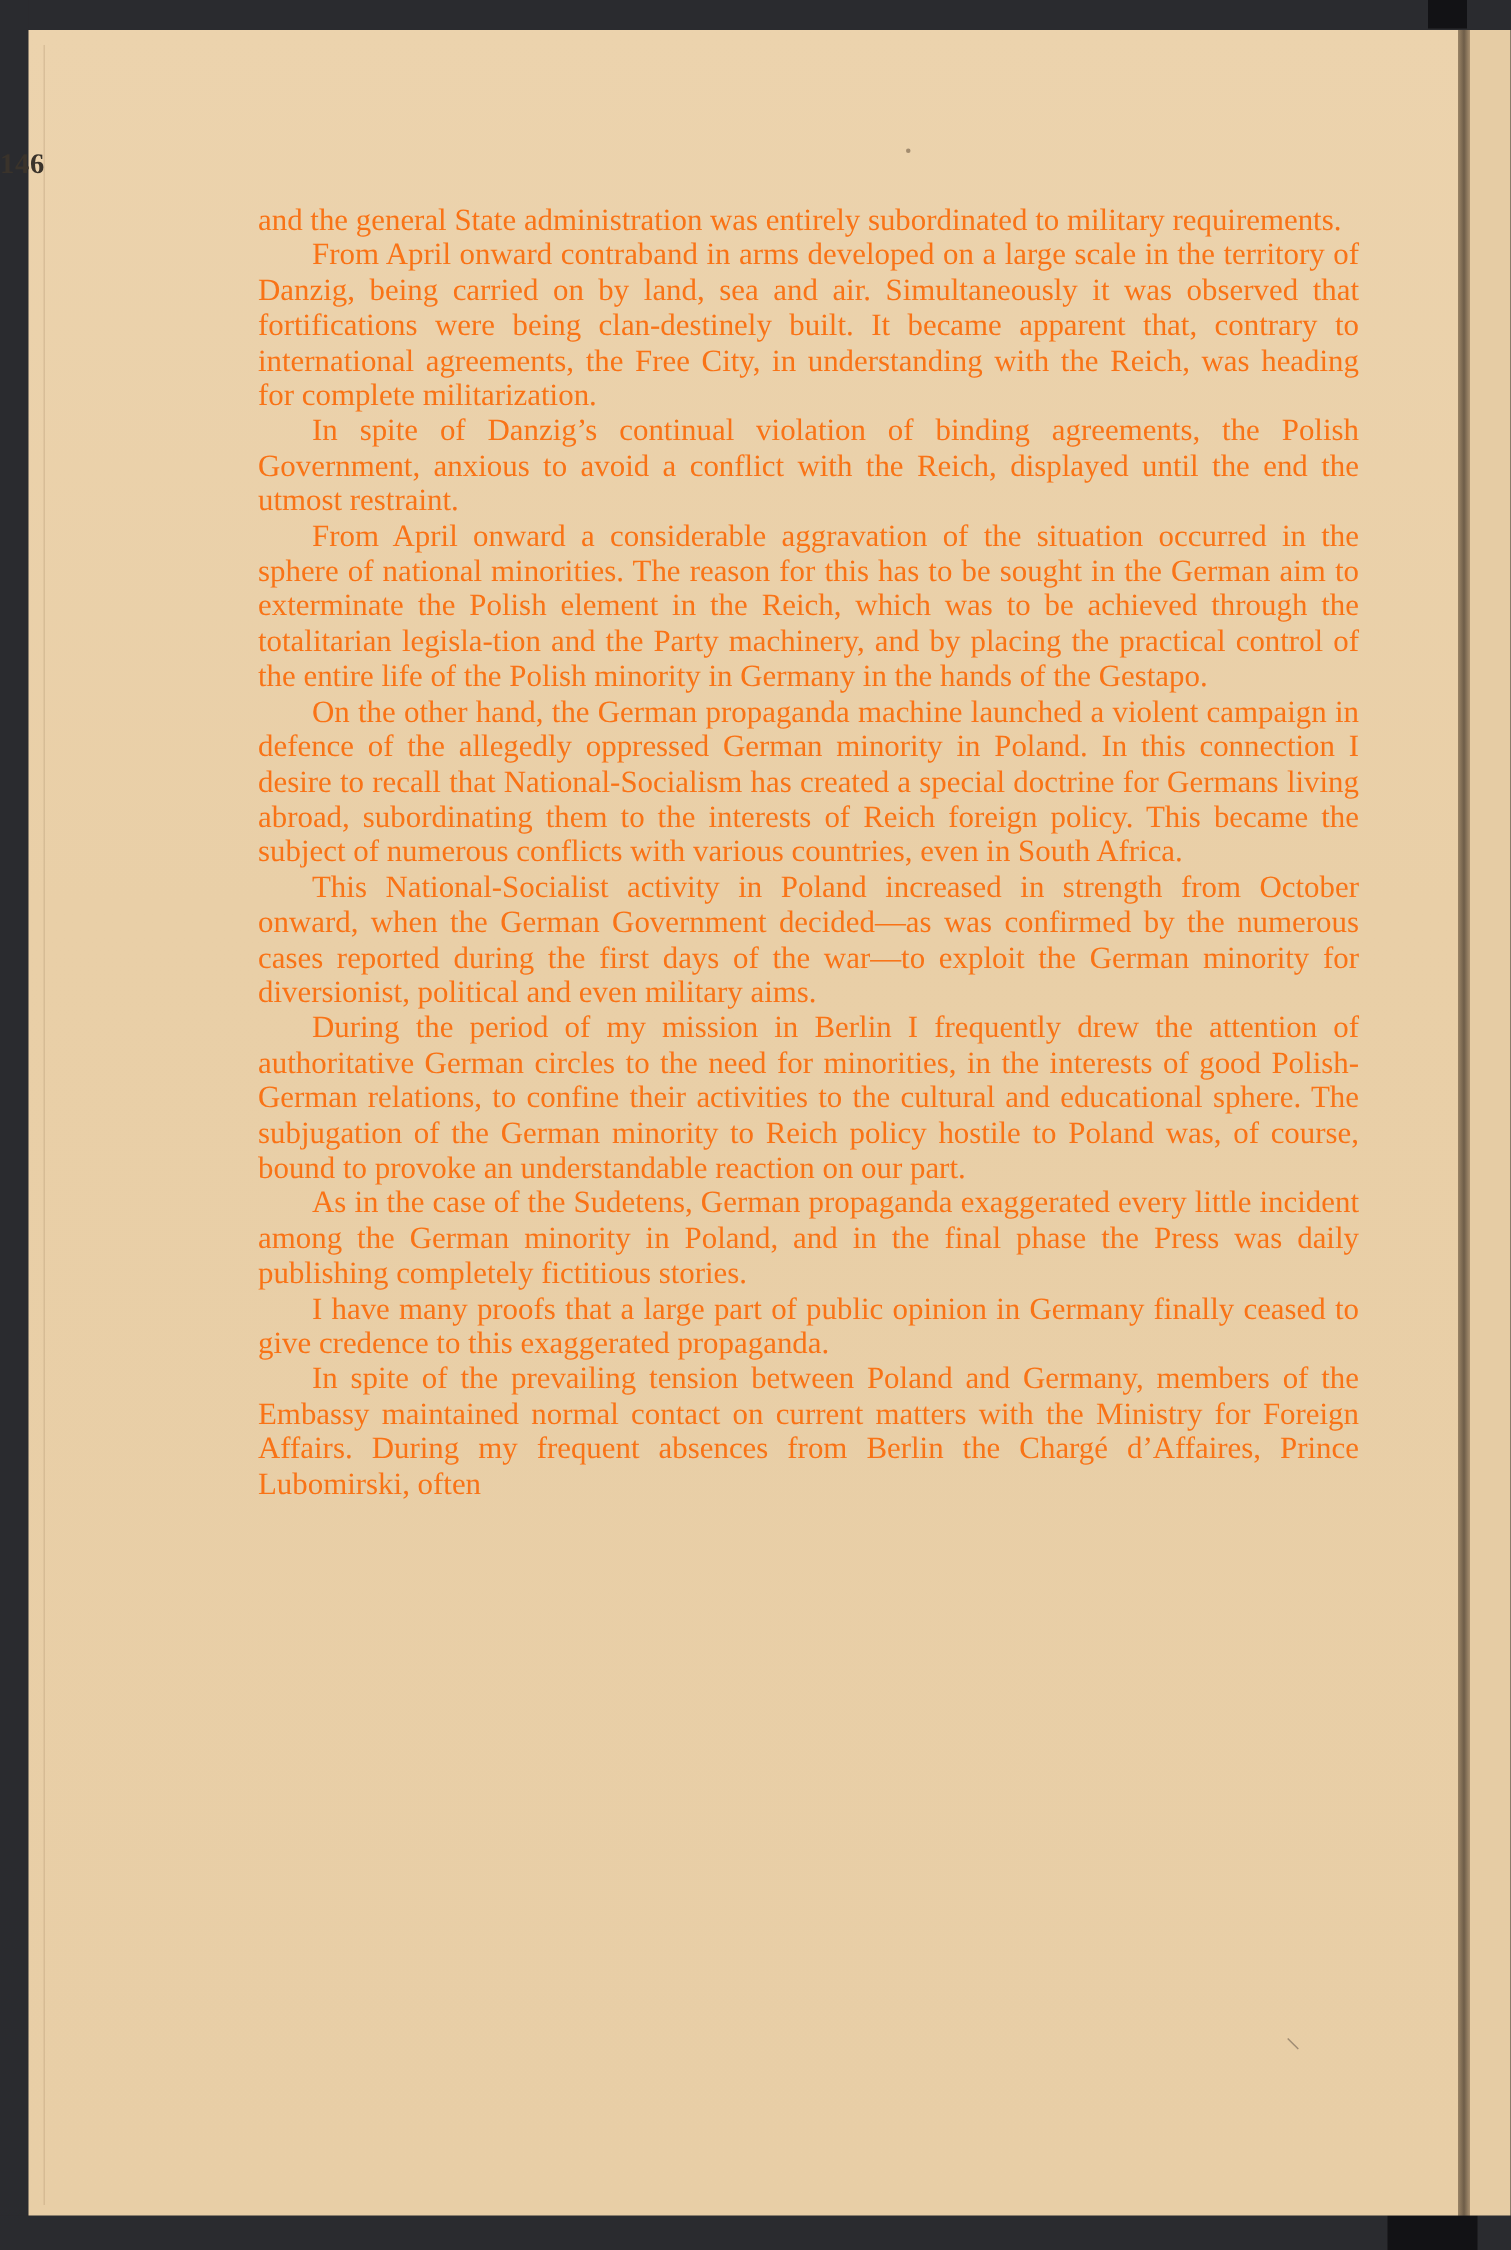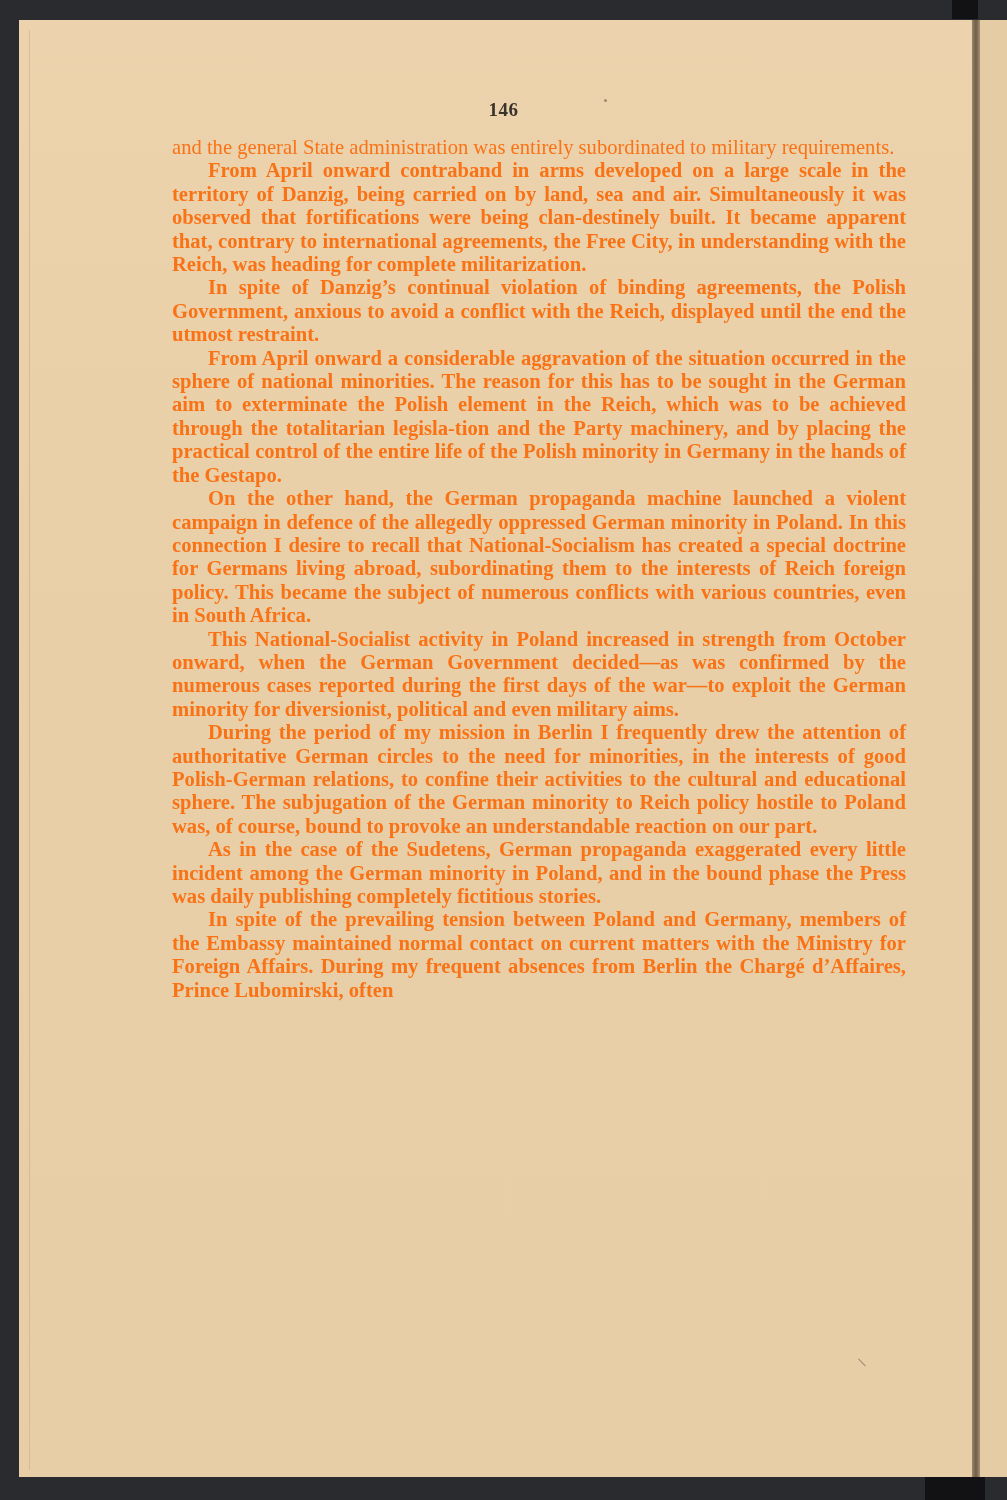--- a/index.html
+++ b/index.html
@@ -20,29 +20,29 @@
     .page-inner-rule { position: absolute; left: 10px; top: 10px; width: 1px; height: 1440px; background: rgba(160,130,95,0.25); }
     .spine-shadow {
       position: absolute; left: 972px; top: 20px; width: 8px; height: 1457px;
       background: linear-gradient(90deg, #9a8466 0%, #6e5d48 50%, #a89070 100%);
     }
     .next-page {
       position: absolute; left: 980px; top: 20px; width: 27px; height: 1457px;
       background: #e6cca4;
     }
     .page-number {
-      position: absolute; left: 0; width: 1007px; top: 99px; text-align: center;
+      position: absolute; left: 0; width: 1007px; top: 99px; 
       font-size: 19px; font-weight: bold; color: #3a332b; letter-spacing: 0.5px;
     }
     .text-block {
       position: absolute; left: 172px; top: 136px; width: 734px;
       color: #f97316; font-size: 20.6px; line-height: 23.4px;
     }
     .text-block p { margin: 0; text-align: justify; text-align-last: left; hyphens: manual; }
-    .text-block p.indent { text-indent: 36px; font-weight: bold; }
+    .text-block p.indent { text-indent: 36px; }
     .smudge { position: absolute; width: 3px; height: 3px; border-radius: 50%; background: rgba(90,70,50,0.5); }
     .stray-mark { position: absolute; left: 857px; top: 1362px; width: 10px; height: 1px; background: rgba(110,95,80,0.6); transform: rotate(45deg); }
   </style>
 </head>
 <body>
 
 <div class="scan-border-top"></div>
 <div class="scan-border-left"></div>
 <div class="scan-border-bottom"></div>
 <div class="scan-dark-block-top"></div>
@@ -60,15 +60,16 @@
 <div class="page-number">146</div>
 
 <div class="text-block">
   <p>and the general State administration was entirely subordinated to military requirements.</p>
   <p class="indent">From April onward contraband in arms developed on a large scale in the territory of Danzig, being carried on by land, sea and air. Simultaneously it was observed that fortifications were being clan-destinely built.  It became apparent that, contrary to international agreements, the Free City, in understanding with the Reich, was heading for complete militarization.</p>
   <p class="indent">In spite of Danzig’s continual violation of binding agreements, the Polish Government, anxious to avoid a conflict with the Reich, displayed until the end the utmost restraint.</p>
   <p class="indent">From April onward a considerable aggravation of the situation occurred in the sphere of national minorities.  The reason for this has to be sought in the German aim to exterminate the Polish element in the Reich, which was to be achieved through the totalitarian legisla-tion and the Party machinery, and by placing the practical control of the entire life of the Polish minority in Germany in the hands of the Gestapo.</p>
   <p class="indent">On the other hand, the German propaganda machine launched a violent campaign in defence of the allegedly oppressed German minority in Poland.  In this connection I desire to recall that National-Socialism has created a special doctrine for Germans living abroad, subordinating them to the interests of Reich foreign policy.  This became the subject of numerous conflicts with various countries, even in South Africa.</p>
   <p class="indent">This National-Socialist activity in Poland increased in strength from October onward, when the German Government decided—as was confirmed by the numerous cases reported during the first days of the war—to exploit the German minority for diversionist, political and even military aims.</p>
   <p class="indent">During the period of my mission in Berlin I frequently drew the attention of authoritative German circles to the need for minorities, in the interests of good Polish-German relations, to confine their activities to the cultural and educational sphere.  The subjugation of the German minority to Reich policy hostile to Poland was, of course, bound to provoke an understandable reaction on our part.</p>
-  <p class="indent">As in the case of the Sudetens, German propaganda exaggerated every little incident among the German minority in Poland, and in the bound phase the Press was daily publishing completely fictitious stories.</p>
+  <p class="indent">As in the case of the Sudetens, German propaganda exaggerated every little incident among the German minority in Poland, and in the final phase the Press was daily publishing completely fictitious stories.</p>
+  <p class="indent">I have many proofs that a large part of public opinion in Germany finally ceased to give credence to this exaggerated propaganda.</p>
   <p class="indent">In spite of the prevailing tension between Poland and Germany, members of the Embassy maintained normal contact on current matters with the Ministry for Foreign Affairs.  During my frequent absences from Berlin the Chargé d’Affaires, Prince Lubomirski, often</p>
 </div>
 
 </body></html>

